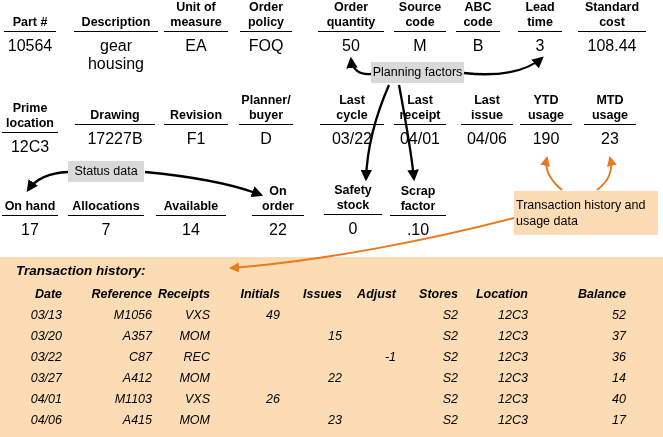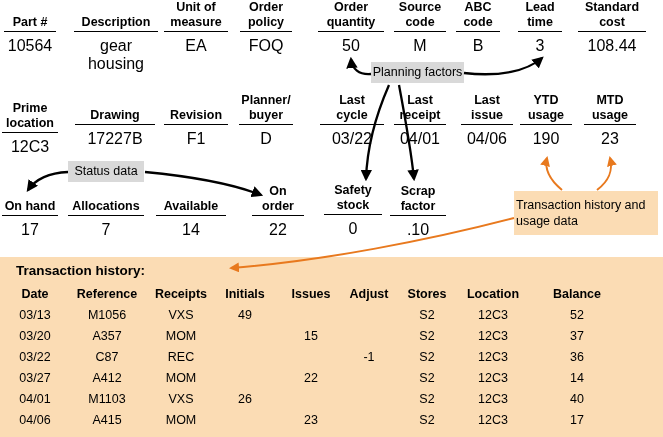--- a/index.html
+++ b/index.html
@@ -15,26 +15,26 @@
   }
   .field .val { font-size: 16px; margin-top: 5px; white-space: pre-line; line-height: 1.15; }
 
   .callout {
     position: absolute; font-size: 12.5px; line-height: 1.3;
     display: flex; align-items: center; justify-content: center; 
   }
   .gray-box  { background: #d9d9d9; }
   .peach-box { background: #fbdcb4; }
 
-  .panel { position: absolute; left: 0; top: 257px; width: 663px; height: 180px; background: #fbdcb4; }
+  .panel { position: absolute; left: 0; top: 257px; width: 663px; height: 180px; background: #fbdcb4; font-style: italic; }
   .panel-title { position: absolute; left: 16px; top: 6px; font-weight: bold; font-size: 13.5px; }
   .txn-grid {
     position: absolute; left: 8px; top: 27px;
     display: grid; grid-template-columns: 54px 90px 58px 70px 62px 54px 62px 70px 98px;
-    grid-auto-rows: 21px; font-size: 12.5px; text-align: center;
+    grid-auto-rows: 21px; font-size: 12.5px; text-align: right;
   }
   .txn-grid .th { font-weight: bold; line-height: 21px; }
   .txn-grid .td { line-height: 21px; }
 
   .arrows { position: absolute; left: 0; top: 0; pointer-events: none; }
 </style>
 </head>
 <body>
 
 <div class="canvas">

